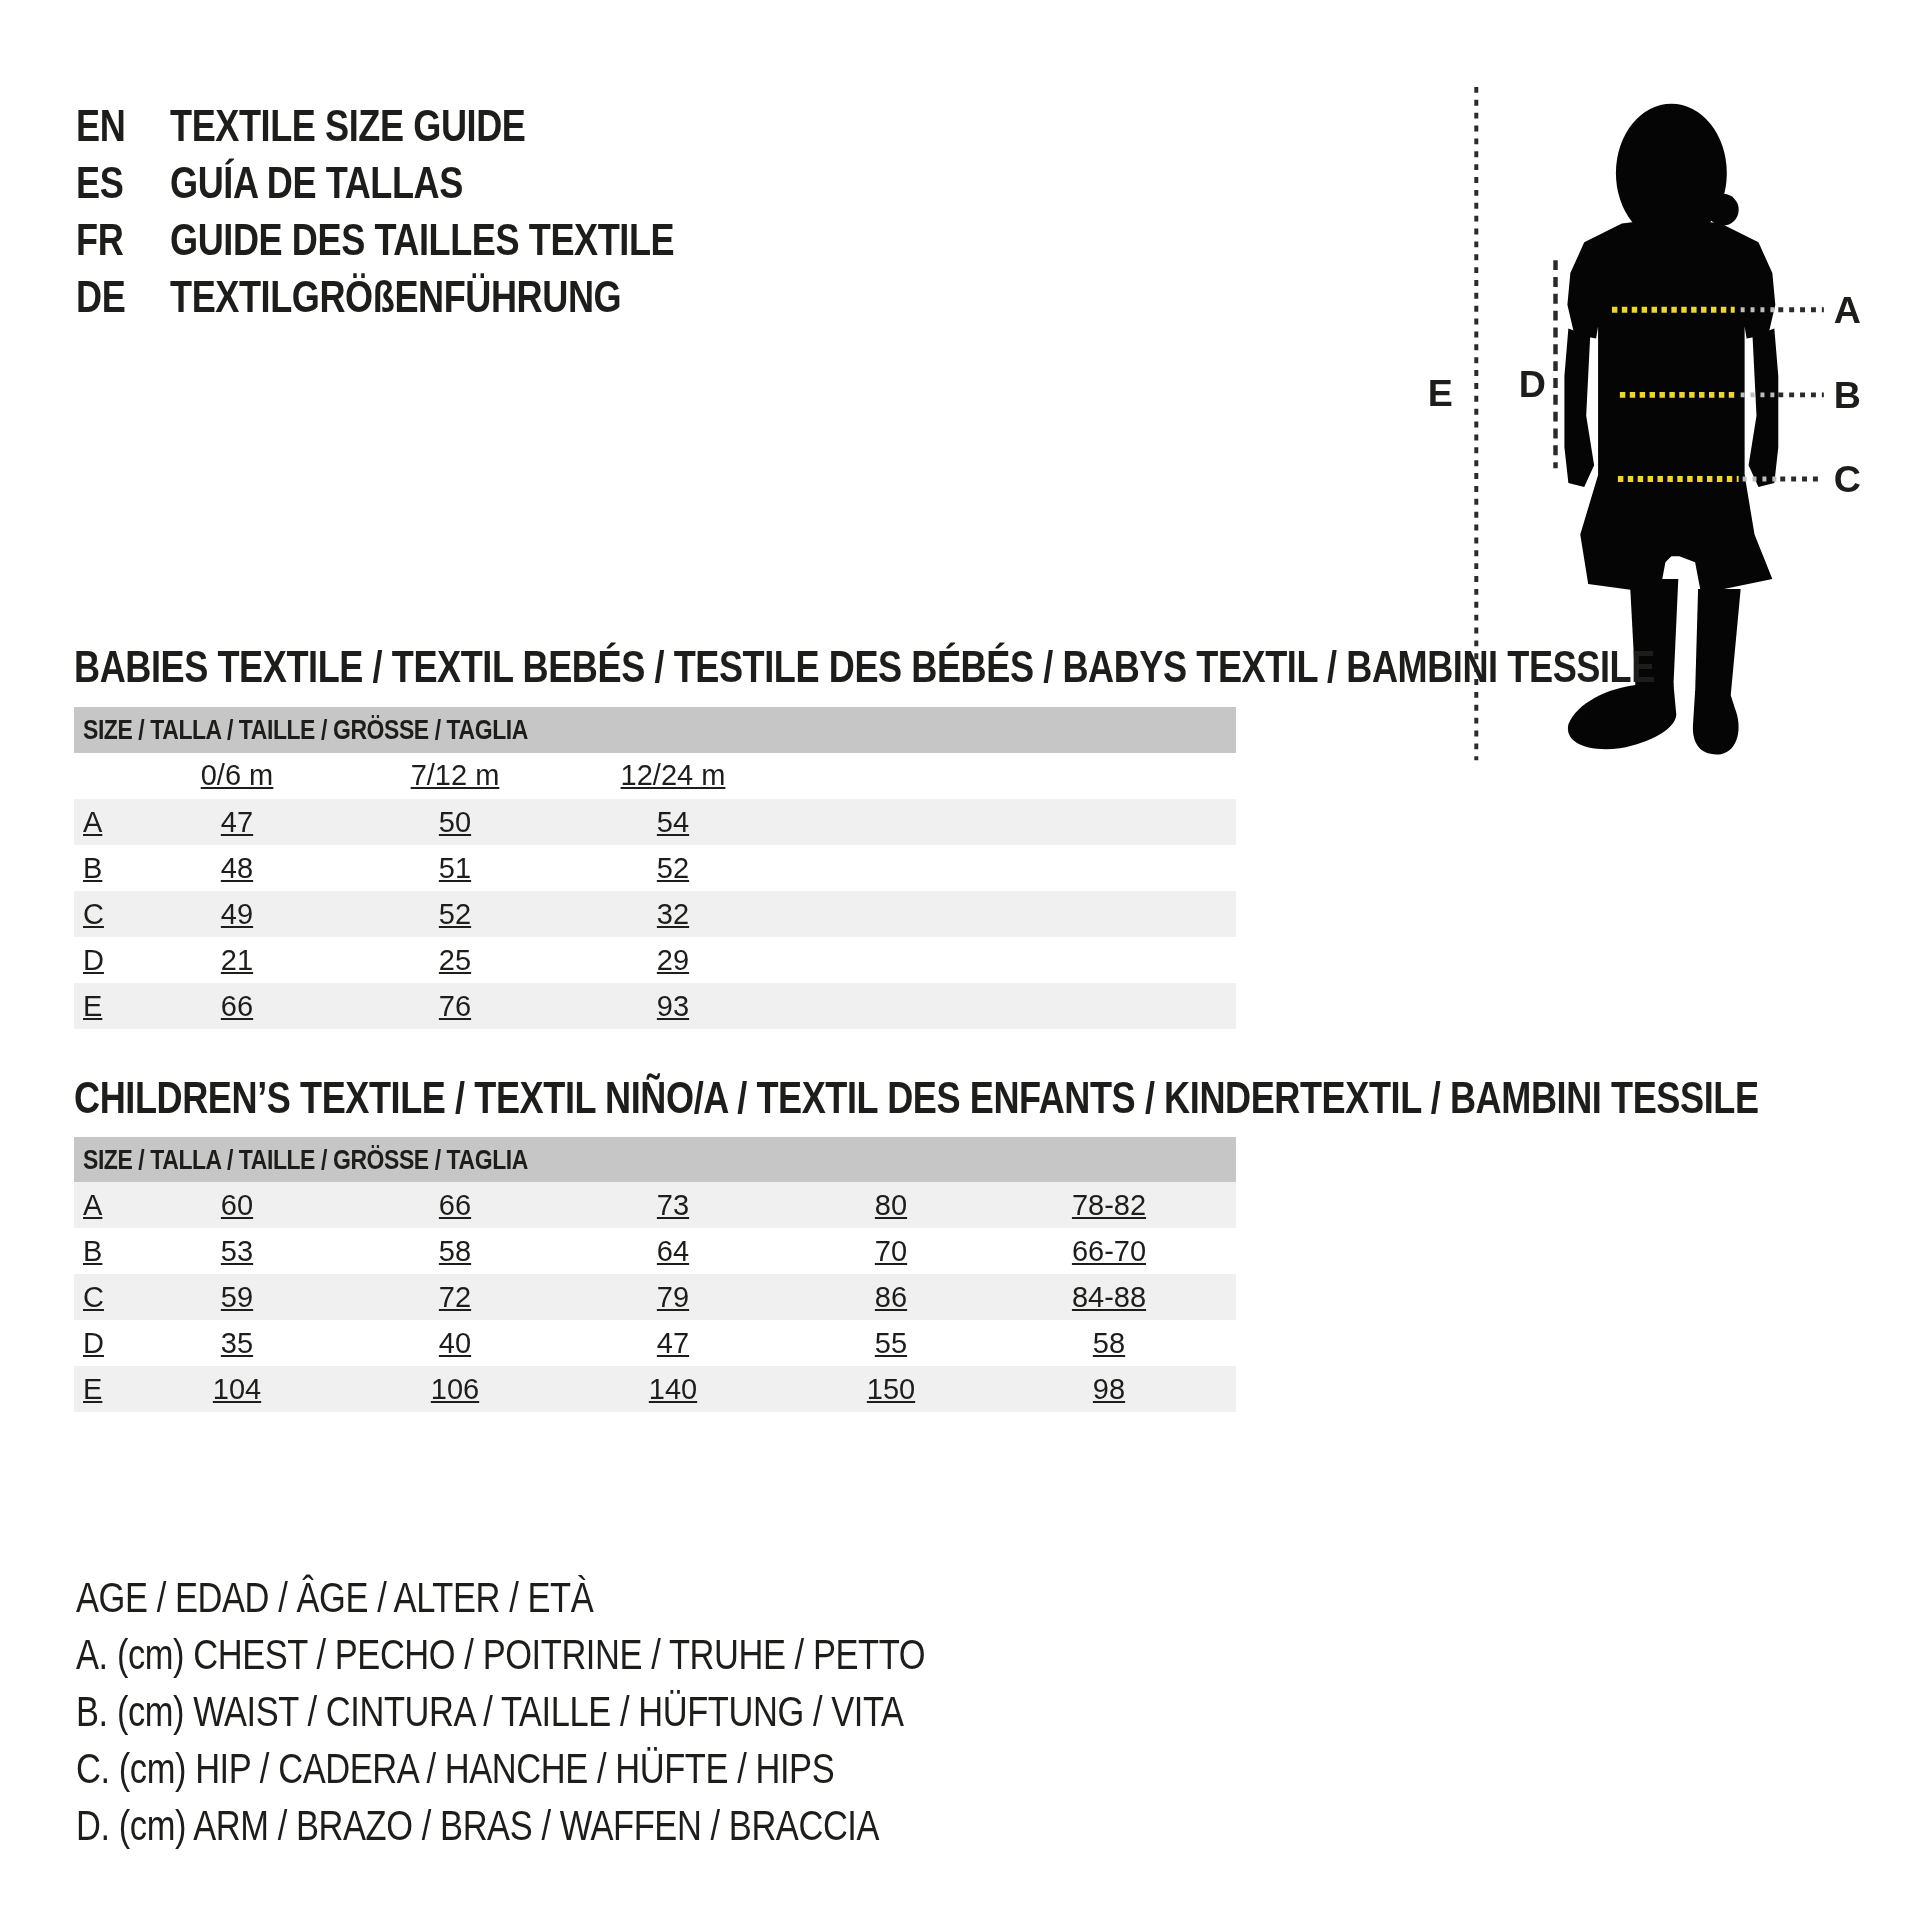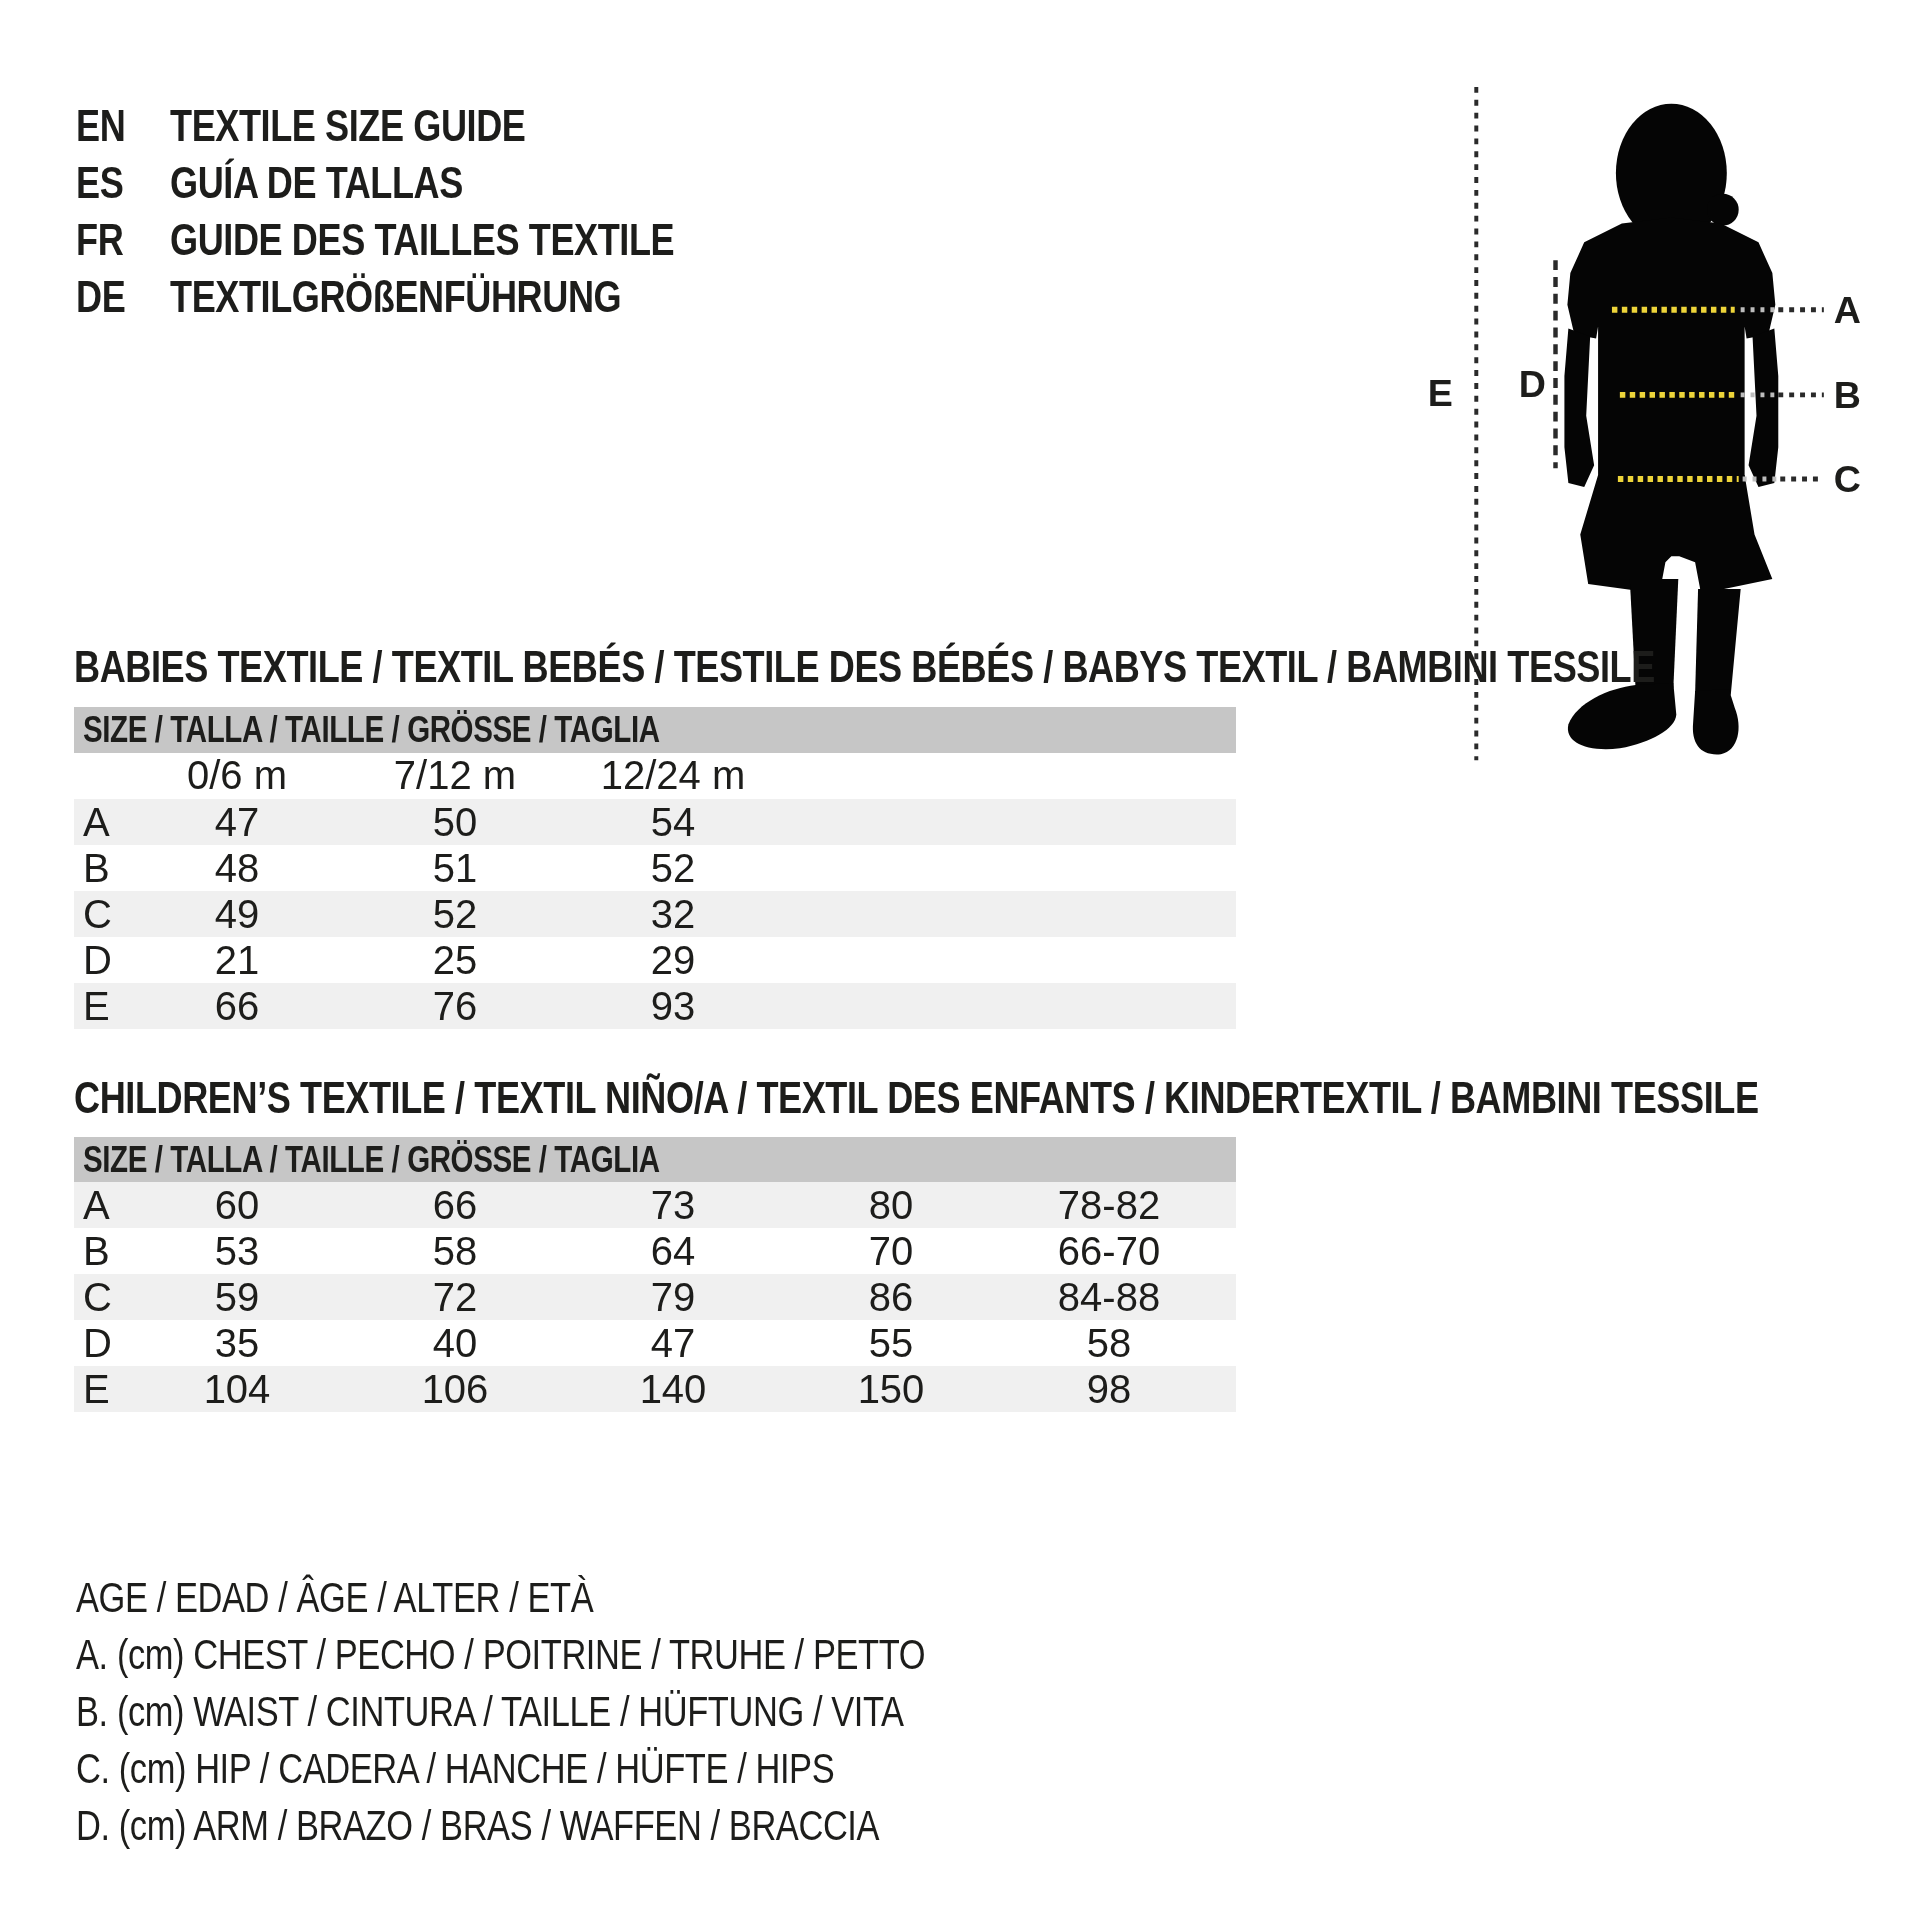--- a/index.html
+++ b/index.html
@@ -16,24 +16,24 @@
   .lang-row{display:flex;height:57px;align-items:center;font-size:44px;font-weight:600;}
   .lang-code{width:94px;flex:0 0 94px;}
 
   
   .sec-title{font-size:44px;font-weight:600;white-space:nowrap;}
 
   
   .size-bar{
     width:1162px;height:46px;background:#c6c6c6;
     display:flex;align-items:center;padding-left:9px;box-sizing:border-box;
-    font-size:36px;font-weight:600;
+    font-size:28px;font-weight:600;
   }
   .table{width:1162px;}
-  .trow{display:flex;align-items:center;height:46px;font-size:40px;font-weight:500;}
+  .trow{display:flex;align-items:center;height:46px;font-size:29px;font-weight:500;text-decoration:underline;}
   .trow.thead{height:47px;}
   .trow .lab{width:54px;flex:0 0 54px;padding-left:9px;box-sizing:border-box;}
   .cells{display:flex;}
   .cells .cell{width:218px;flex:0 0 218px;text-align:center;}
   .shade{background:#f0f0f0;}
 
   
   #legend{left:76px;top:1537px;margin-top:32px;}
   .legend-line{height:57px;display:flex;align-items:center;font-size:42px;font-weight:500;}
 

